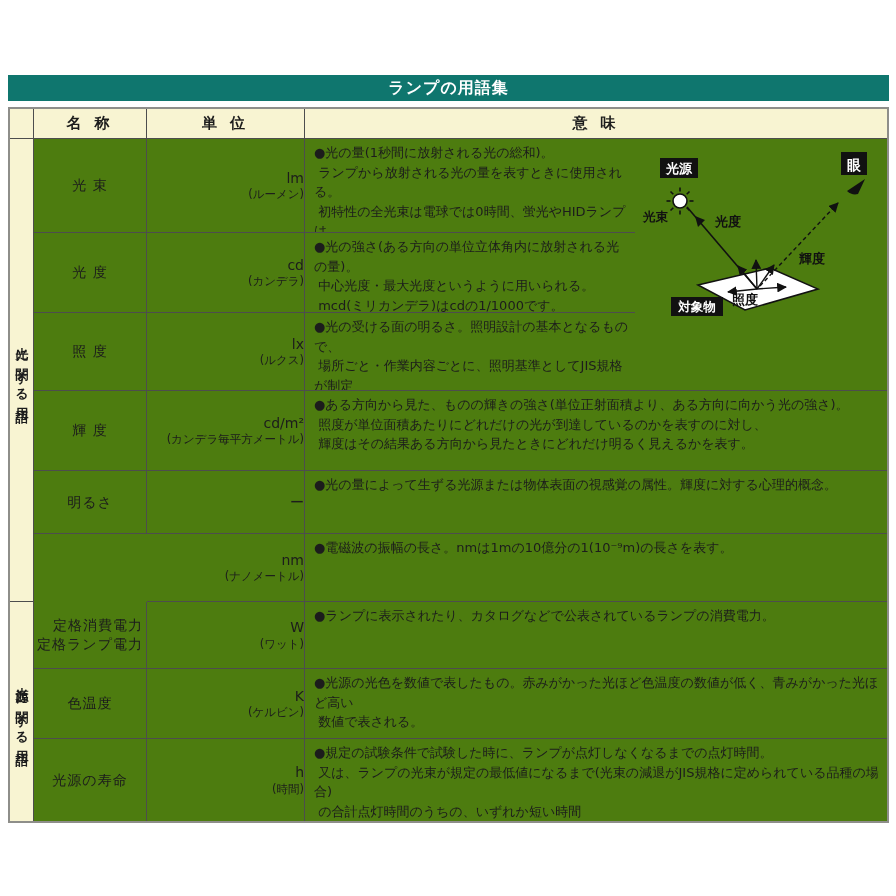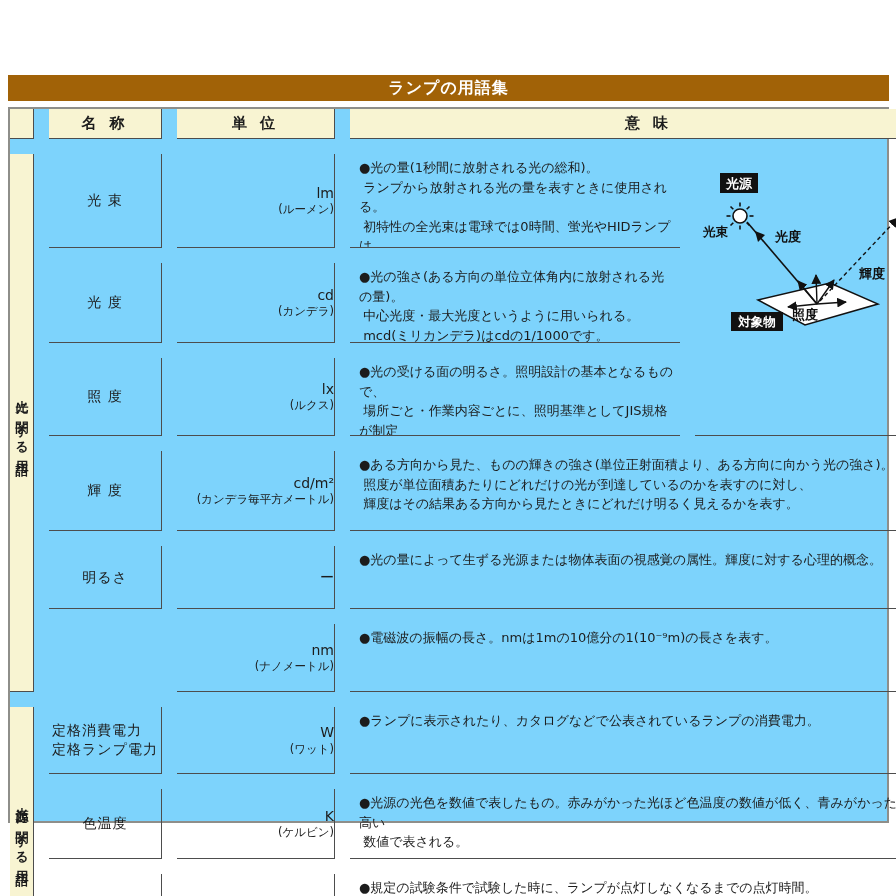--- a/index.html
+++ b/index.html
@@ -2,43 +2,42 @@
 <html><head>
 <meta charset="utf-8">
 <style>
   html,body { margin:0; padding:0; background:#fff; }
   .page {
     position:relative; width:896px; height:896px; background:#fff;
     font-family:"DejaVu Sans", sans-serif; color:#1c1c1c;
   }
   .title-bar {
     position:absolute; left:8px; top:75px; width:881px; height:26px;
-    background:#a16207; color:#fff; font-weight:bold; font-size:16px;
+    background:#0f766e; color:#fff; font-weight:bold; font-size:16px;
     display:flex; align-items:center; justify-content:center; letter-spacing:1px;
     box-sizing:border-box;
   }
   .tbl {
     position:absolute; left:8px; top:107px; width:881px; height:716px;
     border:2px solid #8e8e8a; box-sizing:border-box;
     display:grid;
     grid-template-columns:24px 113px 158px 330px 252px;
     grid-template-rows:30px 94px 80px 78px 80px 63px 68px 67px 70px 82px;
-    background:#7dd3fc;
-    gap:15px;
+    background:#4d7c0f;
   }
   .cell { border-right:1px solid #4d4d4d; border-bottom:1px solid #4d4d4d; box-sizing:border-box; overflow:hidden; }
   .no-br { border-right:none; }
   .no-bb { border-bottom:none; }
   .hdr { background:#f8f4d2; font-weight:bold; font-size:15px;
          display:flex; align-items:center; justify-content:center; letter-spacing:4px; }
   .side { background:#f8f4d2; display:flex; align-items:center; justify-content:center; }
   .side-label { writing-mode:vertical-rl; text-orientation:upright; font-weight:bold;
                 font-size:13px; letter-spacing:3px; }
   .name { display:flex; align-items:center; justify-content:center; font-size:14px;
-          text-align:left; white-space:pre-line; line-height:1.35; letter-spacing:1px; }
+          text-align:right; white-space:pre-line; line-height:1.35; letter-spacing:1px; }
   .unit { display:flex; flex-direction:column; align-items:flex-end; justify-content:center; text-align:center; }
   .unit-sym { font-size:14px; line-height:1.3; }
   .unit-kana { font-size:11.5px; line-height:1.3; }
   .meaning { display:flex; align-items:flex-start; }
   .mtext { font-size:13px; line-height:1.5; white-space:pre-wrap; padding:4px 6px 4px 9px; }
   .diagram-cell { position:relative; }
   svg text { font-family:"DejaVu Sans", sans-serif; }
 </style>
 </head>
 <body>

